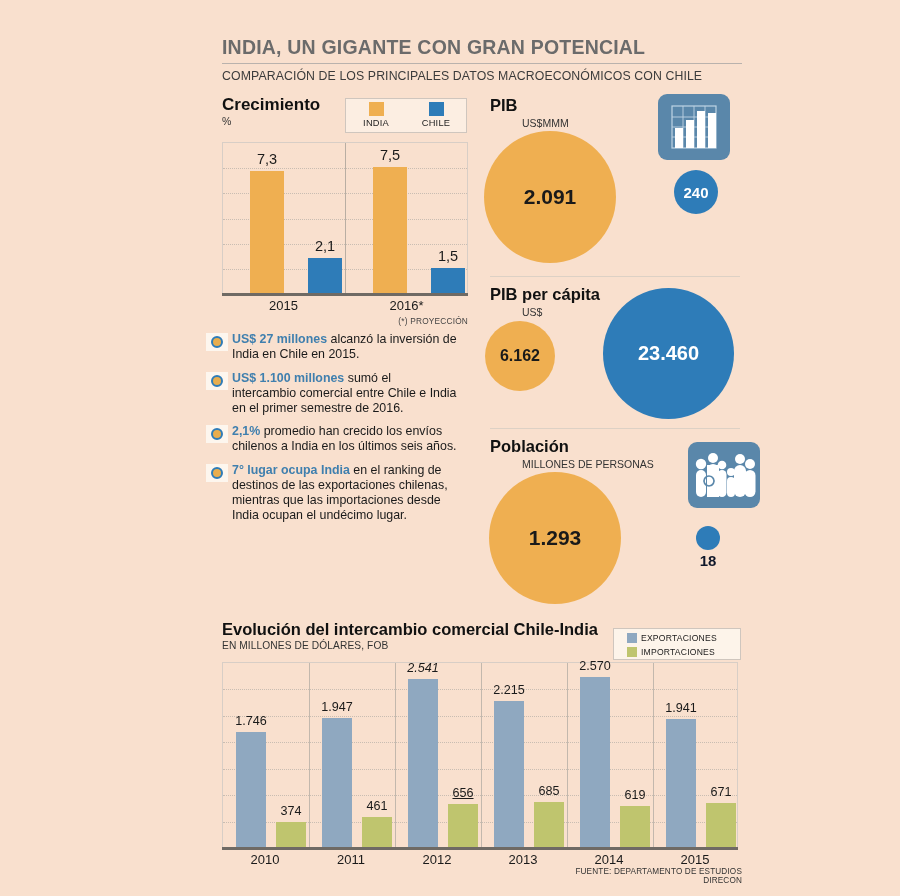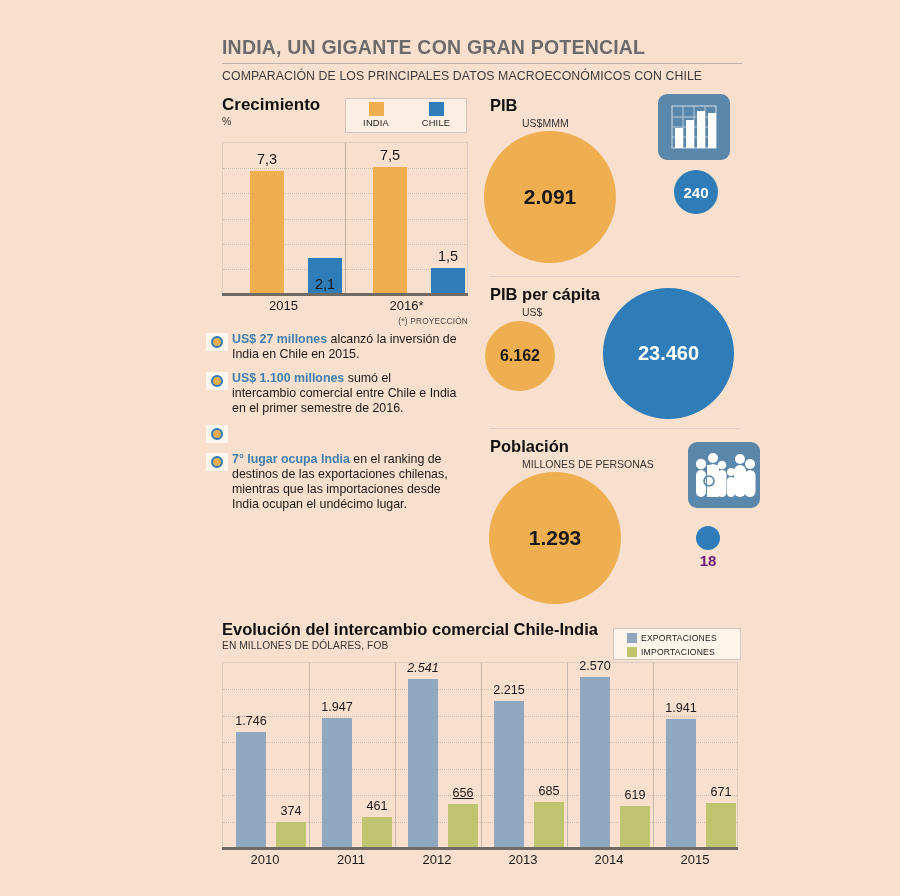--- a/index.html
+++ b/index.html
@@ -89,21 +89,21 @@
     display: flex; align-items: center; justify-content: center;
     font-weight: bold;
   }
   .circ-orange { background: #EFAF51; color: #1a1a1a; }
   .circ-blue { background: #2E7CB8; color: #ffffff; }
 
   .icon-tile {
     position: absolute; border-radius: 9px; background: #5A87AA;
   }
 
-  .pop-small-lbl { position: absolute; font-size: 15px; font-weight: bold; color: #701a75; text-align: center; width: 40px; }
+  .pop-small-lbl { position: absolute; font-size: 15px; font-weight: bold; color: #0f172a; text-align: center; width: 40px; }
 
   
   .evo-title { position: absolute; left: 222px; top: 620px; font-size: 16.5px; font-weight: bold; color: #111; }
   .evo-unit { position: absolute; left: 222px; top: 640px; font-size: 10.2px; color: #333; letter-spacing: .1px; }
 
   .evo-legend {
     position: absolute; left: 613px; top: 628px; width: 128px; height: 32px;
     background: #FDF4EA; border: 1px solid #cfc6be; padding: 3px 13px;
   }
   .evo-leg-row { display: flex; align-items: center; height: 12px; margin-bottom: 2px; }
@@ -158,21 +158,21 @@
       <div class="gl" style="top: 50.3333px;"></div>
       <div class="gl" style="top: 75.5px;"></div>
       <div class="gl" style="top: 100.667px;"></div>
       <div class="gl" style="top: 125.833px;"></div>
     </div>
   <div class="crec-axis"></div>
   <div id="crec-bars">
       <div class="bar" style="left: 250px; top: 170.522px; width: 34px; height: 122.478px; background: rgb(239, 175, 81);"></div>
       <div class="bar-lbl" style="left: 237px; top: 150.522px;">7,3</div>
       <div class="bar" style="left: 308px; top: 257.767px; width: 34px; height: 35.2333px; background: rgb(46, 124, 184);"></div>
-      <div class="bar-lbl" style="left: 295px; top: 237.767px; margin-top: 38px;">2,1</div>
+      <div class="bar-lbl" style="left: 295px; top: 237.767px;">2,1</div>
       <div class="xtick" style="left: 223.5px;">2015</div>
       <div class="bar" style="left: 373px; top: 167.167px; width: 34px; height: 125.833px; background: rgb(239, 175, 81);"></div>
       <div class="bar-lbl" style="left: 360px; top: 147.167px;">7,5</div>
       <div class="bar" style="left: 431px; top: 267.833px; width: 34px; height: 25.1667px; background: rgb(46, 124, 184);"></div>
       <div class="bar-lbl" style="left: 418px; top: 247.833px;">1,5</div>
       <div class="xtick" style="left: 346.5px;">2016*</div>
     </div>
   <div class="proj-note">(*) PROYECCIÓN</div>
 
   <div class="bullets" id="bullets">
@@ -185,20 +185,21 @@
       <div class="bullet">
         <div class="bullet-ico">
           <div class="ring"></div>
         </div>
         <div class="bullet-txt"><span class="hl">US$ 1.100 millones</span><span> sumó el intercambio comercial entre Chile e India en el primer semestre de 2016.</span></div>
       </div>
       <div class="bullet">
         <div class="bullet-ico">
           <div class="ring"></div>
         </div>
+        <div class="bullet-txt"><span class="hl">2,1%</span><span> promedio han crecido los envíos chilenos a India en los últimos seis años.</span></div>
       </div>
       <div class="bullet">
         <div class="bullet-ico">
           <div class="ring"></div>
         </div>
         <div class="bullet-txt"><span class="hl">7° lugar ocupa India</span><span> en el ranking de destinos de las exportaciones chilenas, mientras que las importaciones desde India ocupan el undécimo lugar.</span></div>
       </div>
     </div>
 
   <div class="panel-title" style="left:490px; top:96px;">PIB</div>
@@ -312,13 +313,14 @@
       <div class="evo-bar" style="left: 620px; top: 806.102px; width: 30px; height: 40.8982px; background: rgb(191, 197, 110);"></div>
       <div class="evo-lbl" style="left: 606px; top: 788.102px;">619</div>
       <div class="evo-xtick" style="left: 566px;">2014</div>
       <div class="evo-bar" style="left: 666px; top: 718.755px; width: 30px; height: 128.245px; background: rgb(143, 168, 192);"></div>
       <div class="evo-lbl" style="left: 652px; top: 700.755px;">1.941</div>
       <div class="evo-bar" style="left: 706px; top: 802.666px; width: 30px; height: 44.3339px; background: rgb(191, 197, 110);"></div>
       <div class="evo-lbl" style="left: 692px; top: 784.666px;">671</div>
       <div class="evo-xtick" style="left: 652px;">2015</div>
     </div>
 
+  <div class="source">FUENTE: DEPARTAMENTO DE ESTUDIOS DIRECON</div>
 </div>
 
 </body></html>

